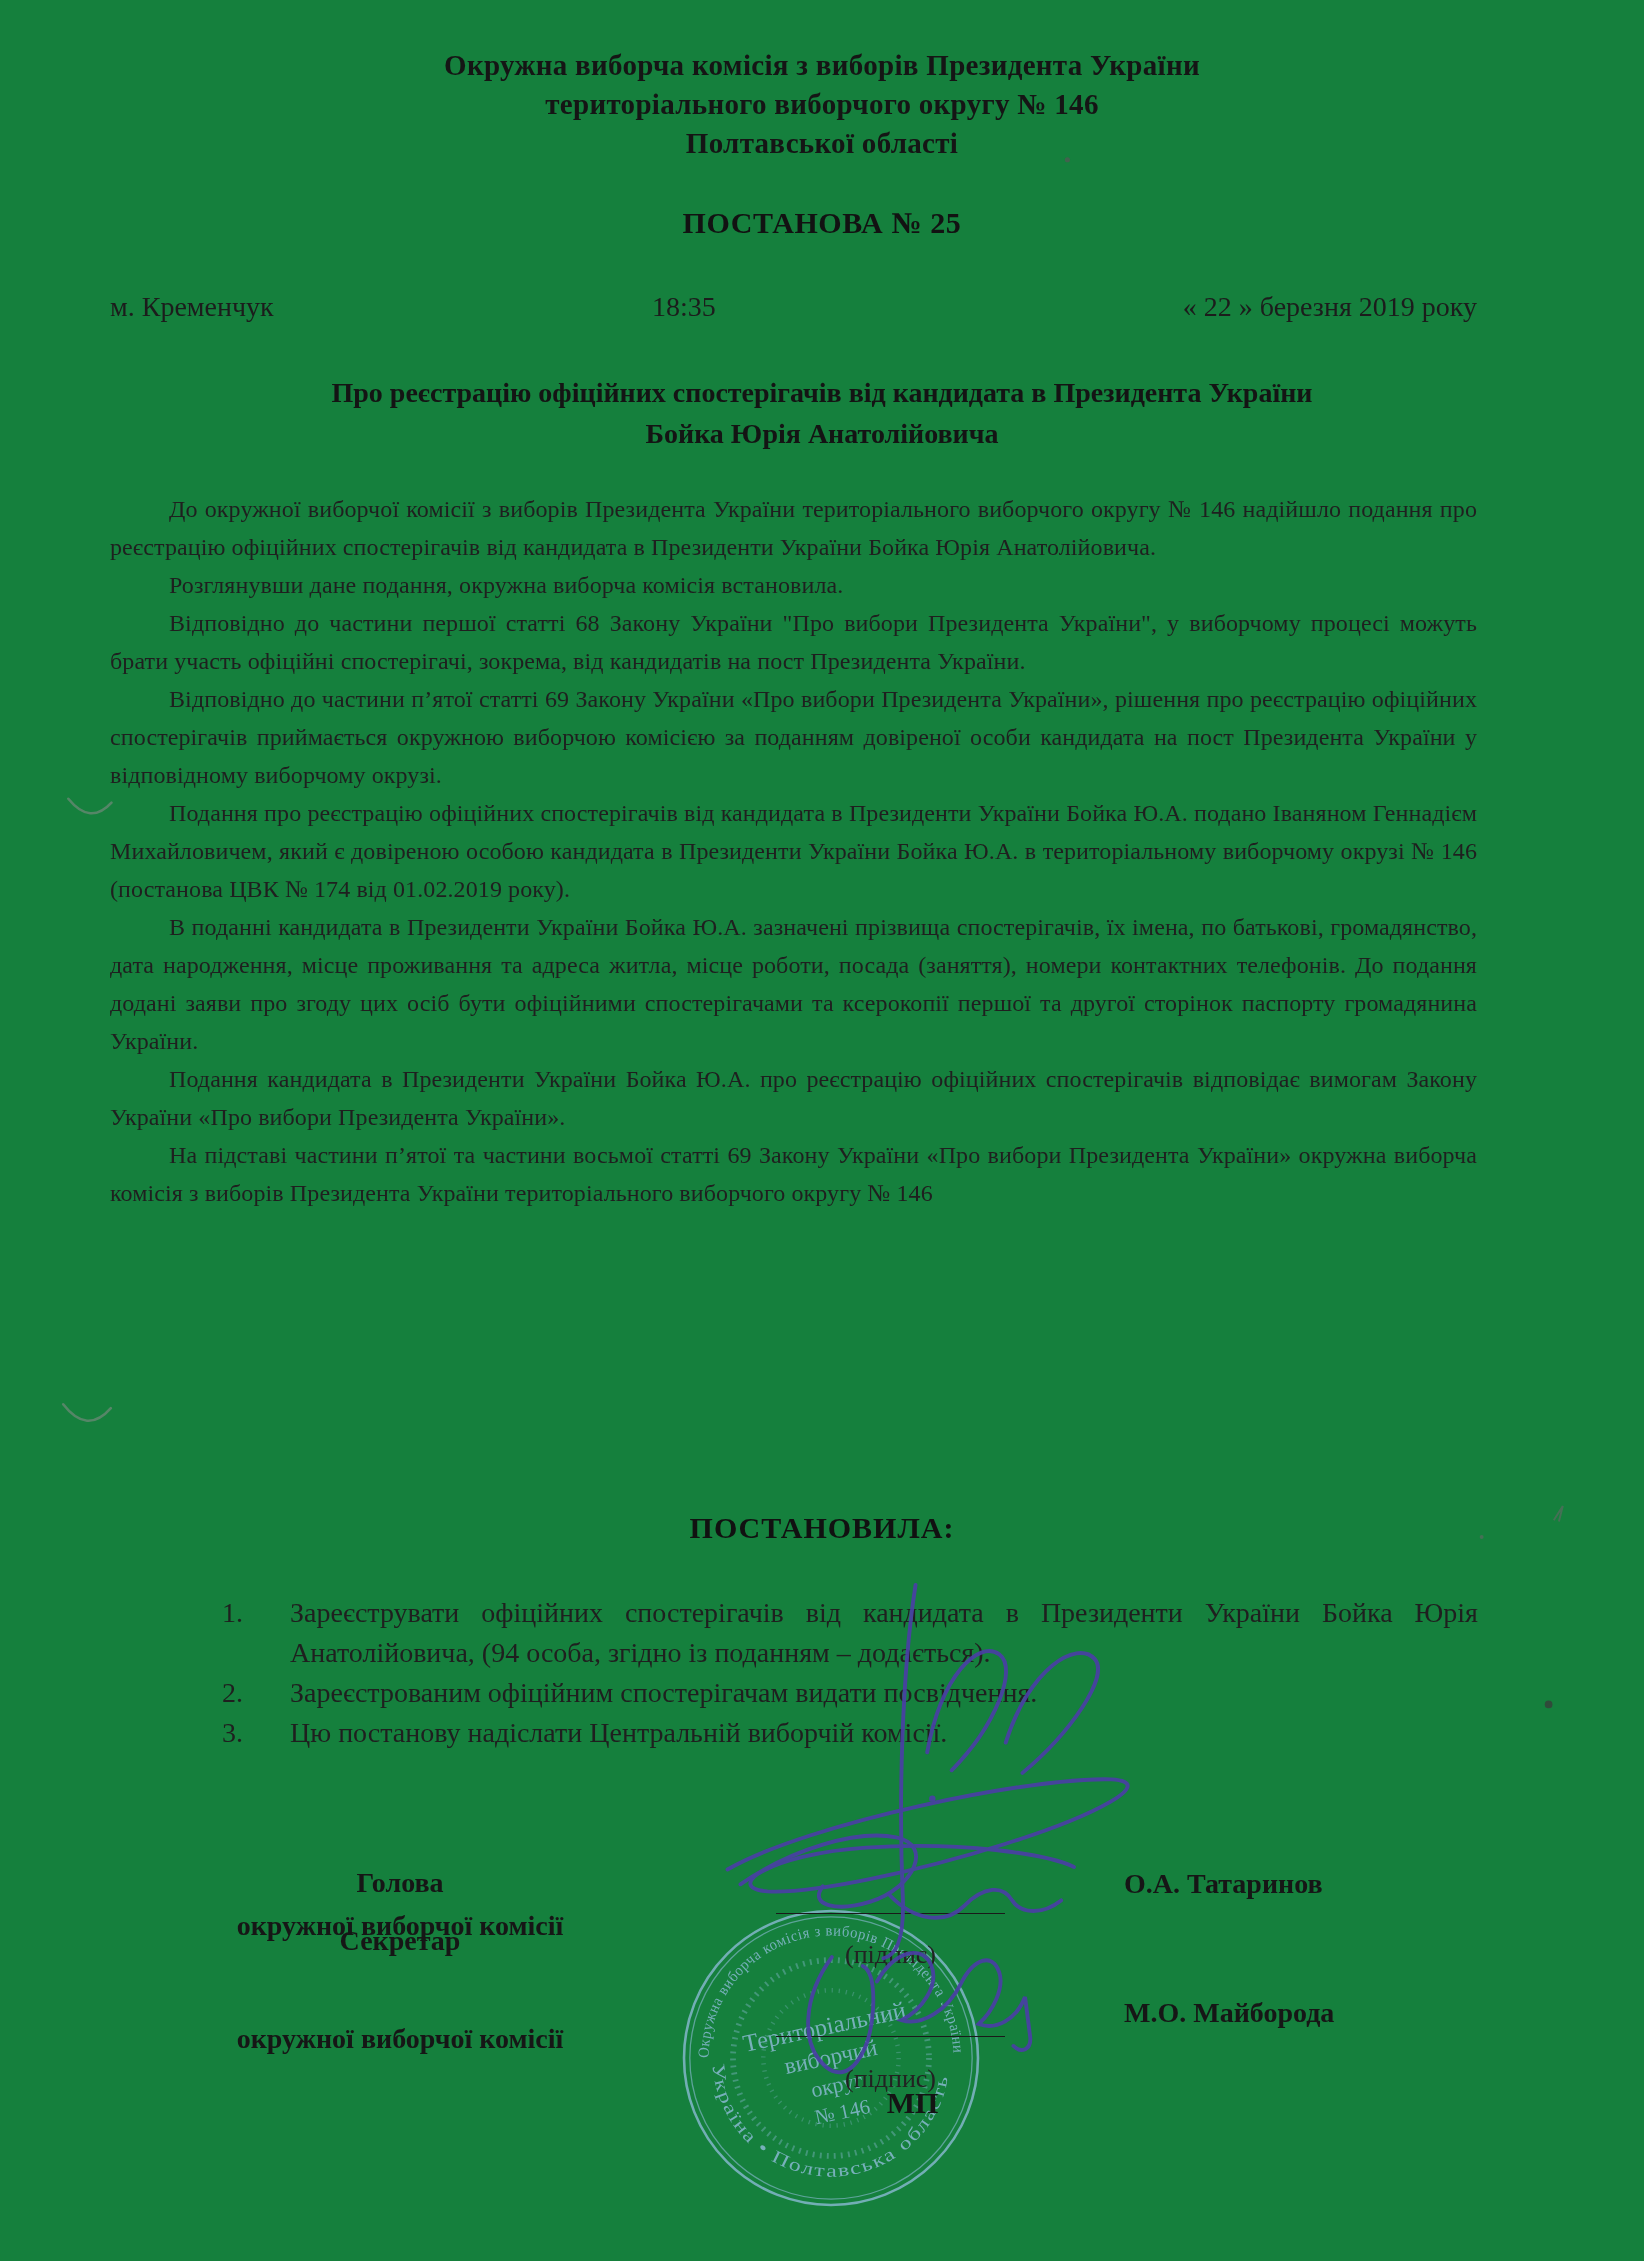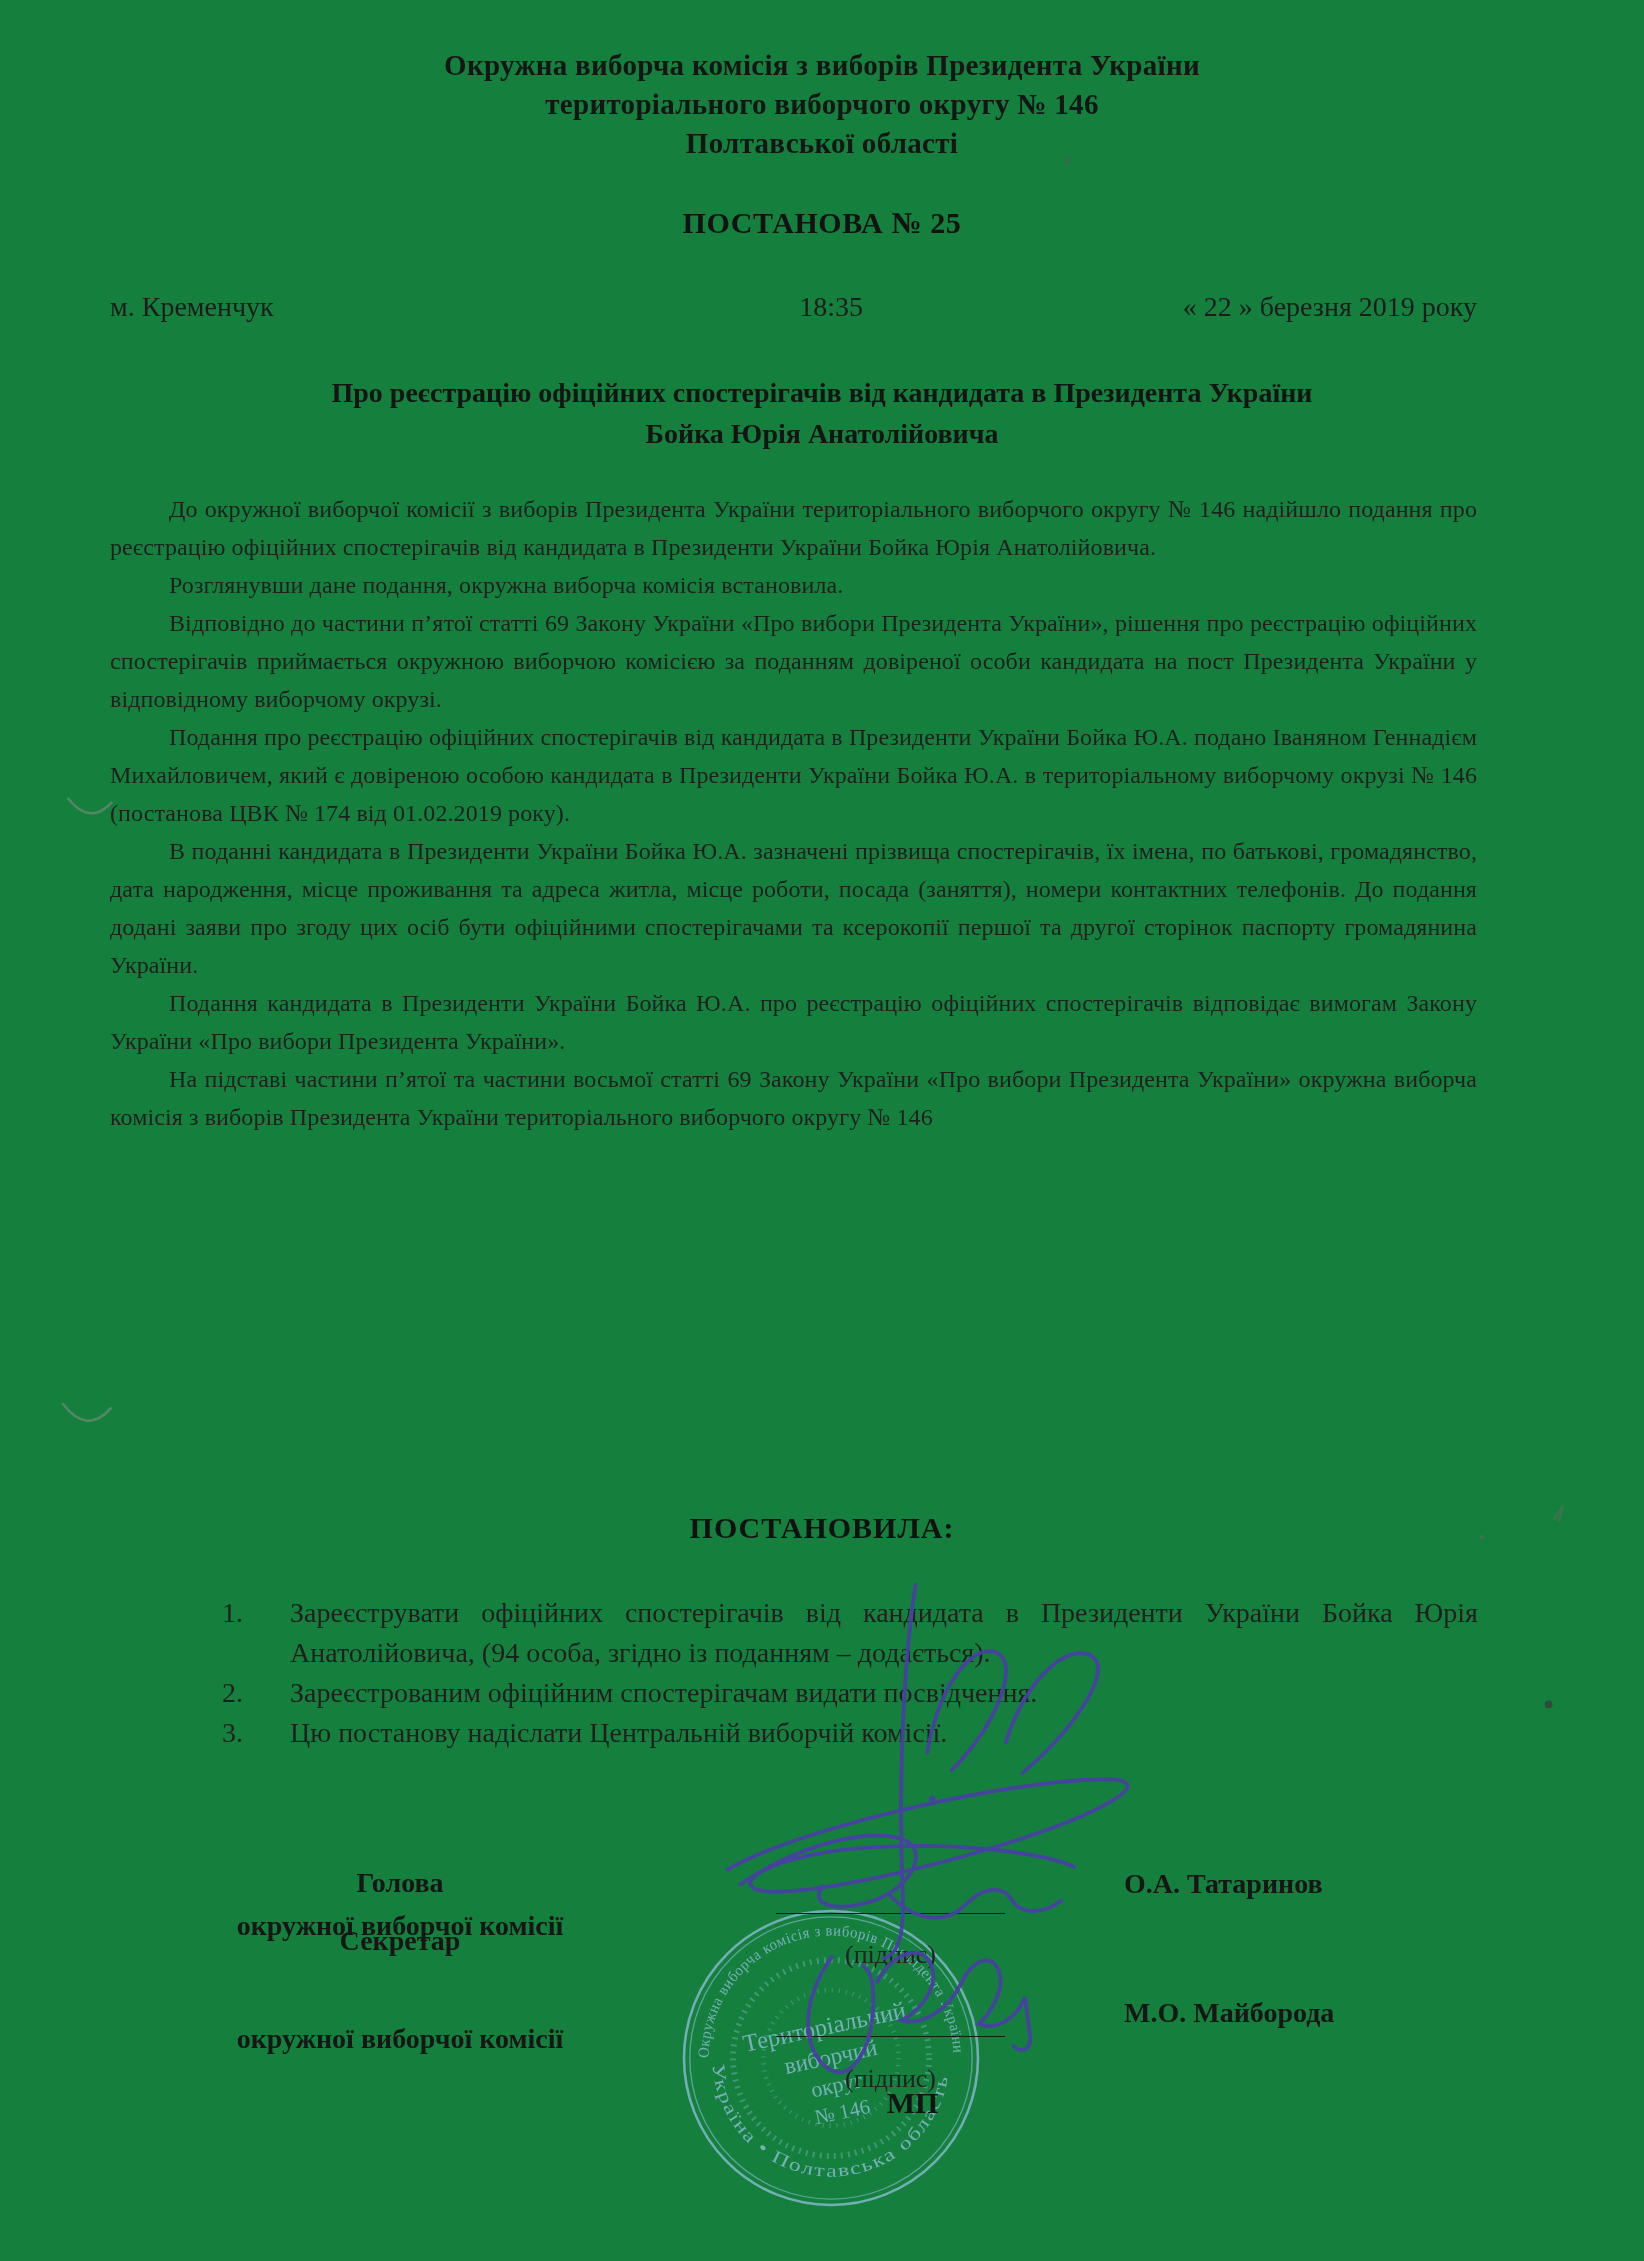--- a/index.html
+++ b/index.html
@@ -8,21 +8,21 @@
     background:#15803d;
     font-family:"Liberation Serif",serif;
     color:#1e1e1e;
   }
   .center-line{position:absolute;left:0;right:0;text-align:center;}
   .org{top:46px;font-weight:bold;font-size:29px;line-height:39px;letter-spacing:0.3px;color:#151515;}
   .org div{margin:0;}
   .doc-title{top:206px;font-weight:bold;font-size:30px;letter-spacing:0.6px;color:#121212;}
   .dateline{position:absolute;top:291px;left:110px;width:1367px;font-size:28px;color:#1c1c1c;}
   .dateline .place{position:absolute;left:0;top:0;}
-  .dateline .time{position:absolute;left:560px;top:0;width:193px;text-align:right;}
+  .dateline .time{position:absolute;left:542px;top:0;width:193px;text-align:left;}
   .dateline .date{position:absolute;right:0;top:0;}
   .subject{top:372px;font-weight:bold;font-size:28px;line-height:41px;color:#141414;}
   .body-text{
     position:absolute;top:490px;left:110px;width:1367px;
     font-size:24px;line-height:38px;text-align:justify;text-justify:inter-word;
     color:#1f1f1f;letter-spacing:0.1px;
   }
   .body-text p{margin:0;text-indent:59px;}
   .resolved{top:1511px;font-weight:bold;font-size:30px;letter-spacing:1px;color:#111;}
   .resolutions{
@@ -72,20 +72,21 @@
     </div>
 
     <div class="center-line subject">
       <div>Про реєстрацію офіційних спостерігачів від кандидата в Президента України</div>
       <div>Бойка Юрія Анатолійовича</div>
     </div>
 
     <div class="body-text">
       <p>До окружної виборчої комісії з виборів Президента України територіального виборчого округу № 146 надійшло подання про реєстрацію офіційних спостерігачів від кандидата в Президенти України Бойка Юрія Анатолійовича.</p>
       <p>Розглянувши дане подання, окружна виборча комісія встановила.</p>
+      <p>Відповідно до частини першої статті 68 Закону України "Про вибори Президента України", у виборчому процесі можуть брати участь офіційні спостерігачі, зокрема, від кандидатів на пост Президента України.</p>
       <p>Відповідно до частини п’ятої статті 69 Закону України «Про вибори Президента України», рішення про реєстрацію офіційних спостерігачів приймається окружною виборчою комісією за поданням довіреної особи кандидата на пост Президента України у відповідному виборчому окрузі.</p>
       <p>Подання про реєстрацію офіційних спостерігачів від кандидата в Президенти України Бойка Ю.А. подано Іваняном Геннадієм Михайловичем, який є довіреною особою кандидата в Президенти України Бойка Ю.А. в територіальному виборчому окрузі № 146 (постанова ЦВК № 174 від 01.02.2019 року).</p>
       <p>В поданні кандидата в Президенти України Бойка Ю.А. зазначені прізвища спостерігачів, їх імена, по батькові, громадянство, дата народження, місце проживання та адреса житла, місце роботи, посада (заняття), номери контактних телефонів. До подання додані заяви про згоду цих осіб бути офіційними спостерігачами та ксерокопії першої та другої сторінок паспорту громадянина України.</p>
       <p>Подання кандидата в Президенти України Бойка Ю.А. про реєстрацію офіційних спостерігачів відповідає вимогам Закону України «Про вибори Президента України».</p>
       <p>На підставі частини п’ятої та частини восьмої статті 69 Закону України «Про вибори Президента України» окружна виборча комісія з виборів Президента України територіального виборчого округу № 146</p>
     </div>
 
     <div class="center-line resolved">ПОСТАНОВИЛА:</div>
 
     <ol class="resolutions">

